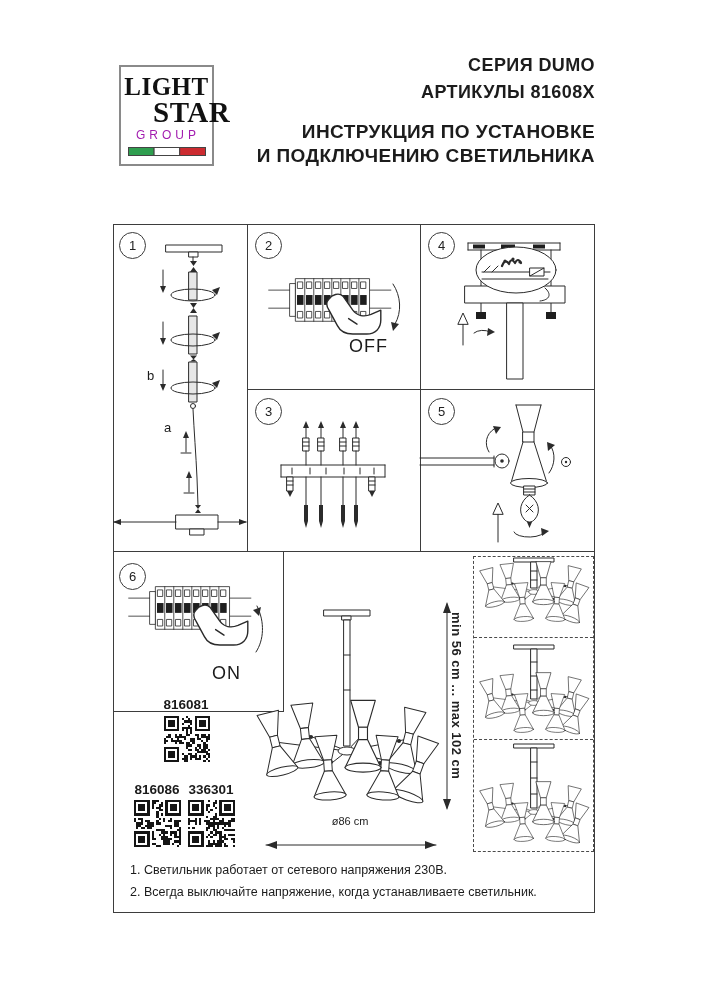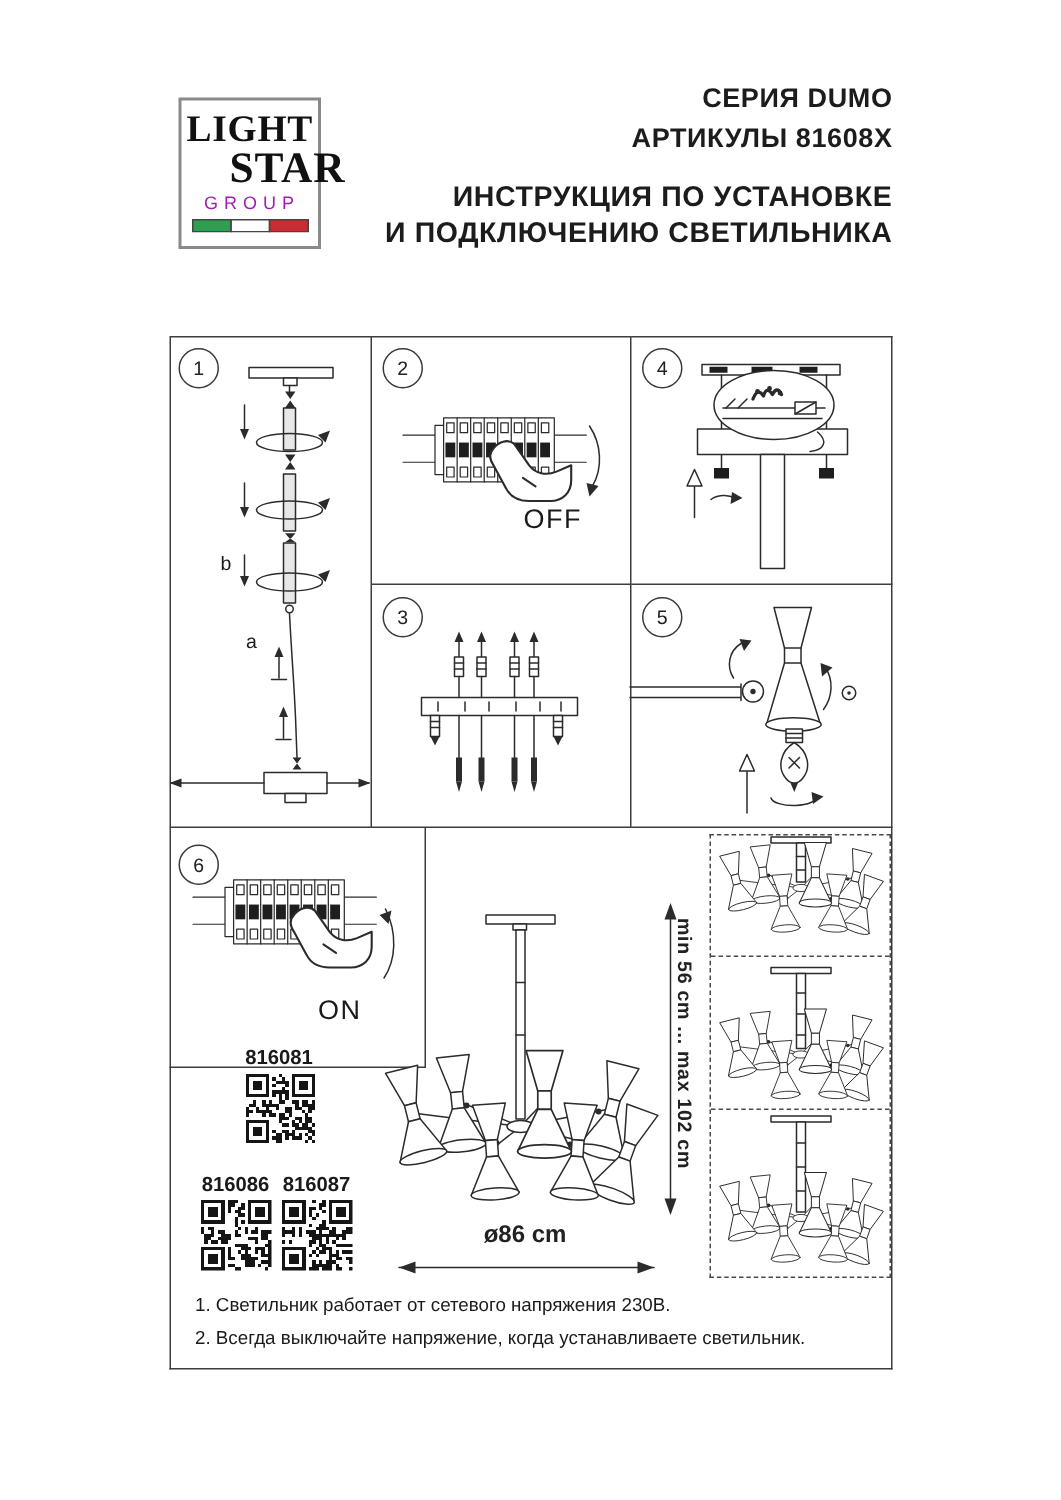--- a/index.html
+++ b/index.html
@@ -24,21 +24,21 @@
              letter-spacing:.5px;color:#111;padding-left:32px;}
   .logo-group{font-size:12px;color:#a21caf;letter-spacing:4px;margin-top:2px;padding-left:3px;}
   .flag{margin-top:3px;}
   .stepnum{position:absolute;width:25px;height:25px;border:1.4px solid #3a3a3a;border-radius:50%;
            display:flex;align-items:center;justify-content:center;font-size:13px;color:#222;background:#fff;}
   .sw{font-size:18px;letter-spacing:1px;color:#1a1a1a;}
   .small-label{font-size:13px;color:#1a1a1a;}
   .qr-label{position:absolute;width:72px;text-align:center;font-size:13.5px;font-weight:bold;color:#1a1a1a;}
   .dimv{position:absolute;left:449px;top:612px;height:200px;writing-mode:vertical-rl;text-orientation:sideways;
         font-size:13px;font-weight:bold;letter-spacing:.5px;display:flex;align-items:center;}
-  .dimh{position:absolute;left:290px;top:815px;width:120px;text-align:center;font-size:16px;font-weight:bold;}
+  .dimh{position:absolute;left:290px;top:815px;width:120px;text-align:center;font-size:11px;font-weight:normal;}
   .note{position:absolute;left:130px;font-size:12.5px;color:#1b1b1b;}
   svg.art{position:absolute;left:0;top:0;}
   svg.qr{position:absolute;background:#fff;}
 </style>
 </head>
 <body>
 
 <div class="page">
 
   <div class="logo-box">
@@ -573,21 +573,21 @@
       <rect x="1" y="1" width="5" height="5" fill="#fff"></rect>
       <rect x="2" y="2" width="3" height="3" fill="#151515"></rect>
       <rect x="14" y="0" width="7" height="7" fill="#151515"></rect>
       <rect x="15" y="1" width="5" height="5" fill="#fff"></rect>
       <rect x="16" y="2" width="3" height="3" fill="#151515"></rect>
       <rect x="0" y="14" width="7" height="7" fill="#151515"></rect>
       <rect x="1" y="15" width="5" height="5" fill="#fff"></rect>
       <rect x="2" y="16" width="3" height="3" fill="#151515"></rect>
     </svg>
 
-  <div class="qr-label" style="left:175px;top:782px;">816087</div>
+  <div class="qr-label" style="left:175px;top:782px;">336301</div>
   <svg class="qr" style="left:188px;top:800px;" width="47" height="47" viewBox="0 0 21 21" shape-rendering="crispEdges">
       <rect x="9" y="0" width="1" height="1" fill="#151515"></rect>
       <rect x="12" y="0" width="1" height="1" fill="#151515"></rect>
       <rect x="11" y="1" width="1" height="1" fill="#151515"></rect>
       <rect x="12" y="1" width="1" height="1" fill="#151515"></rect>
       <rect x="8" y="2" width="1" height="1" fill="#151515"></rect>
       <rect x="9" y="2" width="1" height="1" fill="#151515"></rect>
       <rect x="11" y="2" width="1" height="1" fill="#151515"></rect>
       <rect x="8" y="3" width="1" height="1" fill="#151515"></rect>
       <rect x="12" y="3" width="1" height="1" fill="#151515"></rect>

